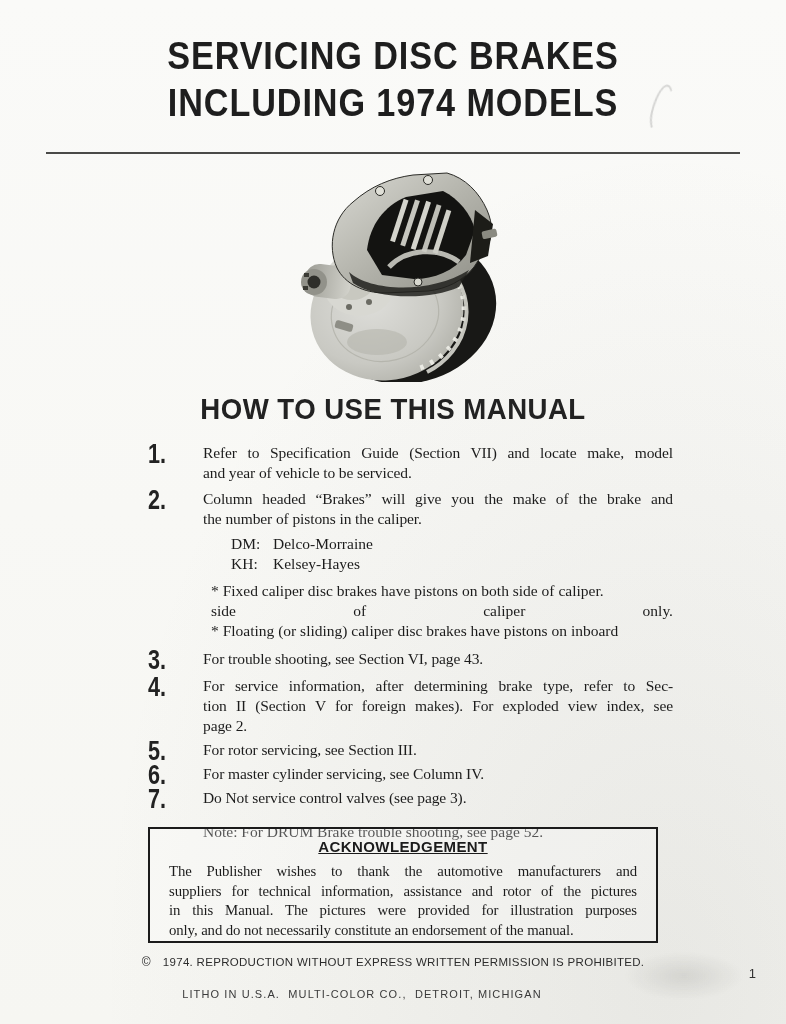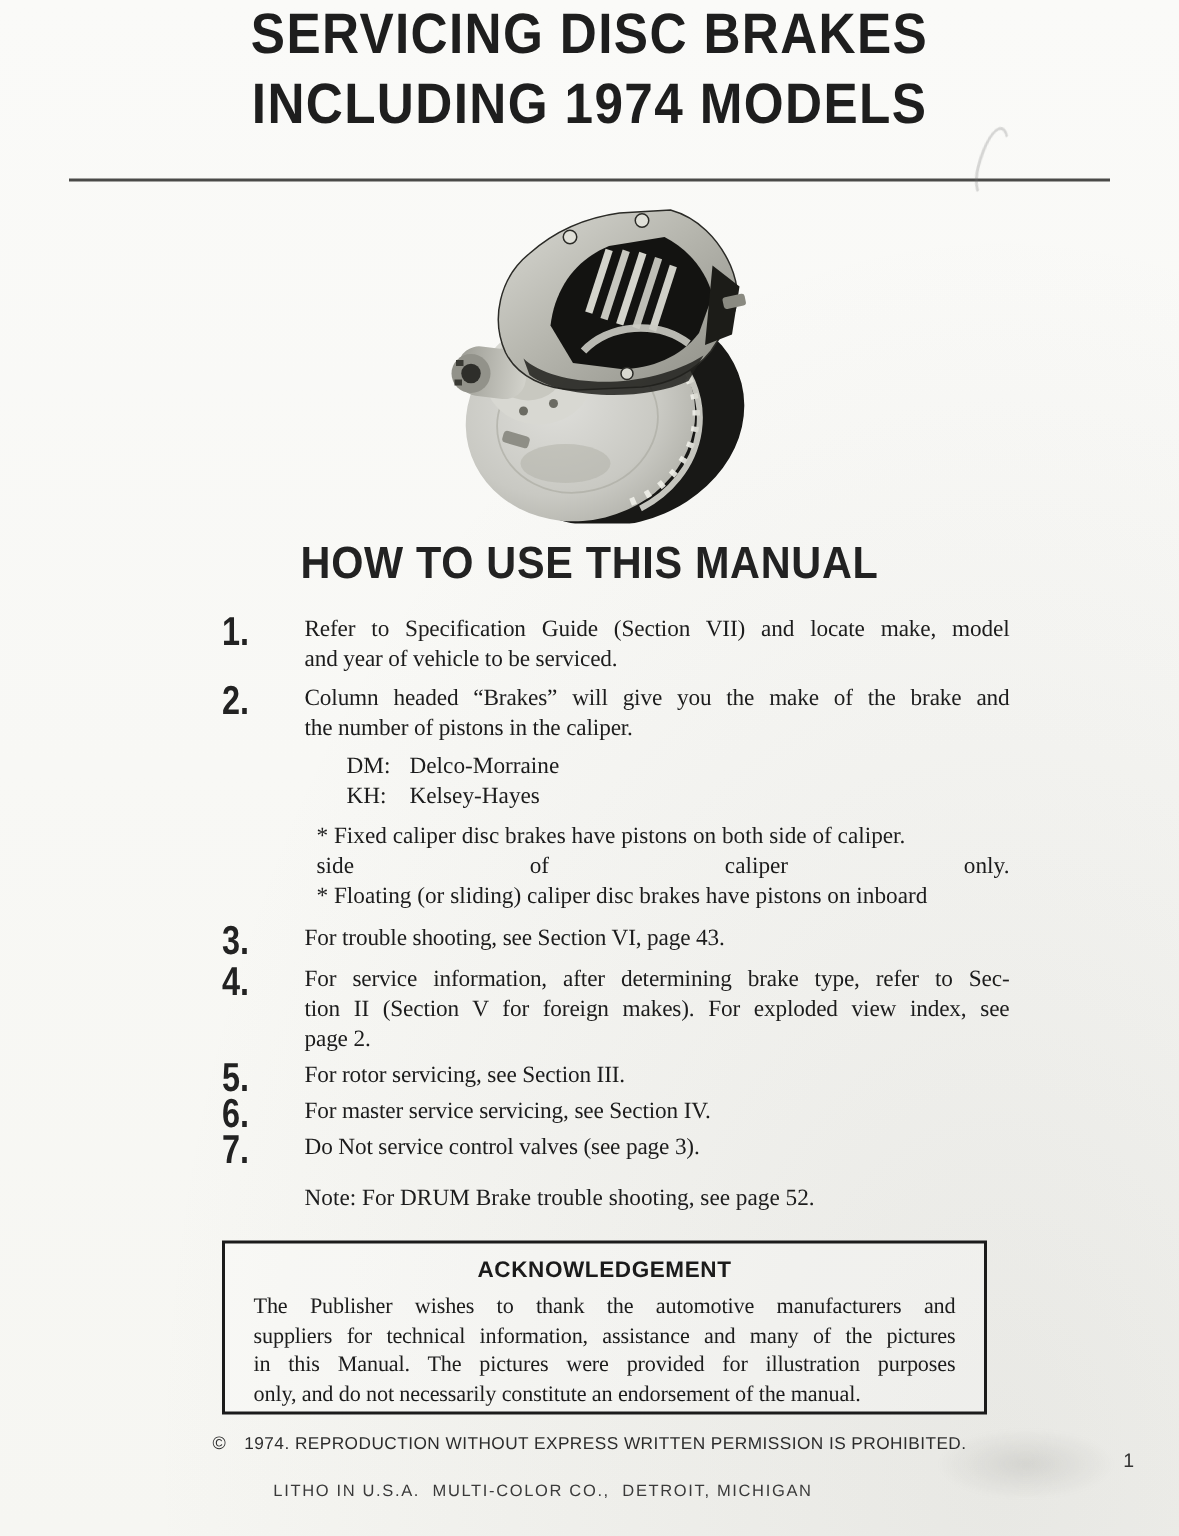--- a/index.html
+++ b/index.html
@@ -10,21 +10,21 @@
     color:#1c1c1c;
     position:relative;
     overflow:hidden;
   }
   .page{position:relative;width:786px;height:1024px;
     background:
       radial-gradient(ellipse at 85% 96%, rgba(130,130,125,0.12) 0%, rgba(130,130,125,0.0) 60%),
       linear-gradient(#fafaf8,#f6f6f2);
   }
   
-  .title-block{text-align:center;}
+  .title-block{padding-top:33px;text-align:center;}
   .title-line{
     font-family:"Liberation Sans", sans-serif;
     font-weight:bold;font-size:38px;line-height:47px;
     letter-spacing:1px;color:#1e1e1e;
     transform:scaleX(0.90);transform-origin:center;
   }
   .rule{
     width:694px;height:0;border:0;border-top:2px solid #4a4a48;
     margin:25px auto 0 auto;
   }
@@ -58,21 +58,21 @@
   .note-line{margin:12px 0 0 55px;font-size:15.5px;line-height:20px;}
   
   .ack-box{
     position:absolute;left:148px;top:827px;width:510px;height:116px;
     border:2px solid #1b1b1b;box-sizing:border-box;
     background:rgba(255,255,255,0.25);
     padding:9px 19px 0 19px;
   }
   .ack-heading{
     text-align:center;font-family:"Liberation Sans", sans-serif;
-    font-weight:bold;font-size:15px;letter-spacing:0.4px;margin-bottom:7px;color:#1b1b1b;
+    font-weight:bold;font-size:15px;letter-spacing:0.4px;margin-bottom:7px;color:#1b1b1b;text-decoration:underline;
   }
   .ack-text{font-size:14.8px;line-height:19.5px;letter-spacing:-0.1px;}
   
   .copyright{
     position:absolute;left:0;top:955px;width:786px;text-align:center;
     font-family:"Liberation Sans", sans-serif;font-size:11.5px;letter-spacing:0.3px;color:#2c2c2c;
   }
   .copy-symbol{margin-right:12px;font-size:12px;}
   .litho{
     position:absolute;left:0;top:988px;width:724px;text-align:center;
@@ -228,39 +228,39 @@
     <div class="step mb2">
       <div class="step-num">5.</div>
       <div class="step-text lines">
           <div>For rotor servicing, see Section III.</div>
         </div>
     </div>
 
     <div class="step mb2">
       <div class="step-num">6.</div>
       <div class="step-text lines">
-          <div>For master service servicing, see Section IV.</div>
+          <div>For master cylinder servicing, see Column IV.</div>
         </div>
     </div>
 
     <div class="step mb8">
       <div class="step-num">7.</div>
       <div class="step-text lines">
           <div>Do Not service control valves (see page 3).</div>
         </div>
     </div>
 
     <div class="note-line">Note: For DRUM Brake trouble shooting, see page 52.</div>
   </div>
 
   <div class="ack-box">
     <div class="ack-heading">ACKNOWLEDGEMENT</div>
     <div class="ack-text lines">
         <div>The Publisher wishes to thank the automotive manufacturers and</div>
-        <div>suppliers for technical information, assistance and many of the pictures</div>
+        <div>suppliers for technical information, assistance and rotor of the pictures</div>
         <div>in this Manual. The pictures were provided for illustration purposes</div>
         <div>only, and do not necessarily constitute an endorsement of the manual.</div>
       </div>
   </div>
 
   <div class="copyright">
     <span class="copy-symbol">©</span><span>1974. REPRODUCTION WITHOUT EXPRESS WRITTEN PERMISSION IS PROHIBITED.</span>
   </div>
   <div class="smudge"></div>
   <div class="page-number">1</div>

